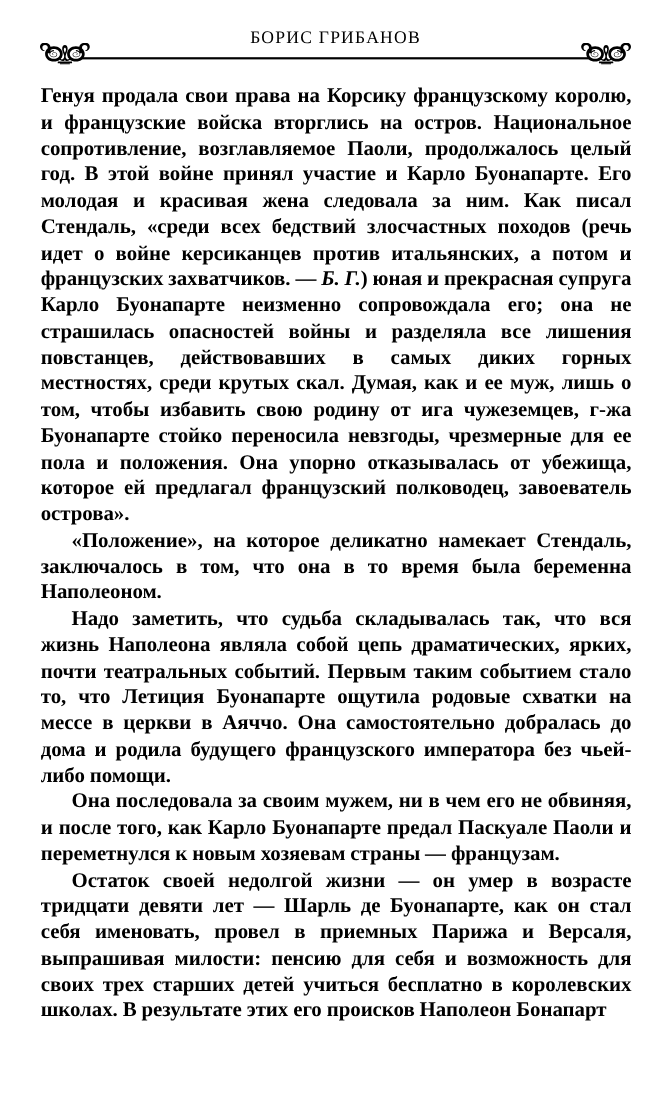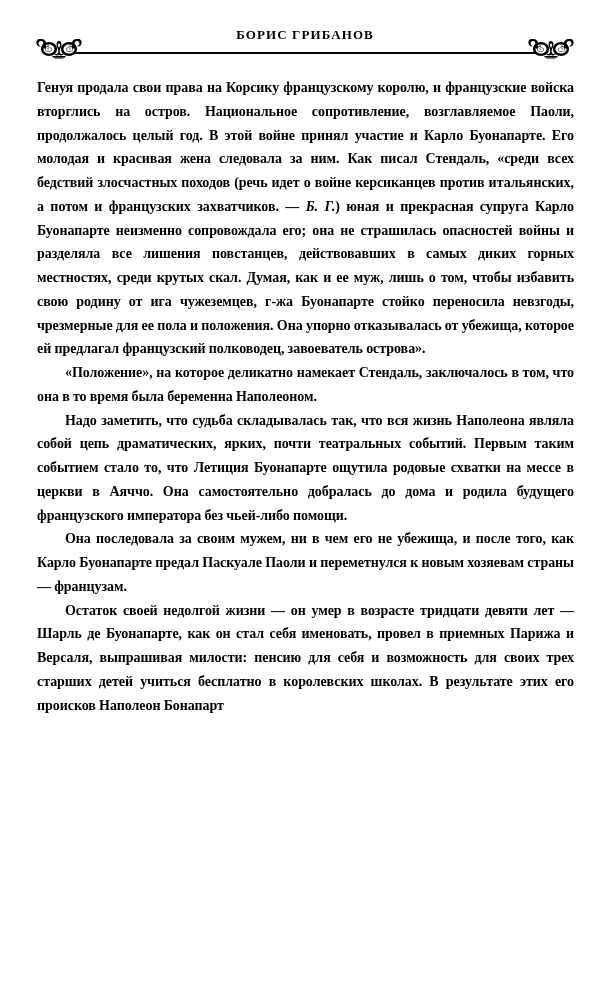--- a/index.html
+++ b/index.html
@@ -32,22 +32,22 @@
     top: 26px;
     height: 34px;
   }
 
   .head-title {
     position: absolute;
     left: 0;
     right: 0;
     top: 0;
     text-align: center;
-    font-size: 13px;
-    font-weight: 700;
+    font-size: 16px;
+    font-weight: 400;
     letter-spacing: 1.1px;
     line-height: 18px;
     white-space: nowrap;
   }
 
   .head-rule {
     position: absolute;
     left: 38px;
     right: 38px;
     top: 26px;
@@ -69,21 +69,21 @@
   
   .text-block {
     position: absolute;
     left: 37px;
     top: 76px;
     width: 537px;
   }
 
   p.para {
     margin: 0;
-    font-size: 14px;
+    font-size: 19px;
     font-weight: 700;
     line-height: 23.75px;
     text-align: justify;
     text-justify: inter-word;
     text-indent: 28px;
     word-spacing: -0.2px;
     letter-spacing: -0.05px;
     hyphens: manual;
   }
   p.para.no-indent { text-indent: 0; }
@@ -152,18 +152,18 @@
           <path d="M37 47 l18 0 l0 2 l-18 0 z"></path>
         </g>
       </svg>
     </div>
   </div>
 
   <div class="text-block" id="text-block">
       <p class="para no-indent"><span>Генуя продала свои права на Корсику французскому королю, и французские войска вторглись на остров. Национальное сопротивление, возглавляемое Паоли, продолжалось целый год. В этой войне принял участие и Карло Буонапарте. Его молодая и красивая жена следовала за ним. Как писал Стендаль, «среди всех бедствий злосчастных походов (речь идет о войне керсиканцев против итальянских, а потом и французских захватчиков. — </span><i>Б. Г.</i><span>) юная и прекрасная супруга Карло Буонапарте неизменно сопровождала его; она не страшилась опасностей войны и разделяла все лишения повстанцев, действовавших в самых диких горных местностях, среди крутых скал. Думая, как и ее муж, лишь о том, чтобы избавить свою родину от ига чужеземцев, г-жа Буонапарте стойко переносила невзгоды, чрезмерные для ее пола и положения. Она упорно отказывалась от убежища, которое ей предлагал французский полководец, завоеватель острова».</span></p>
       <p class="para"><span>«Положение», на которое деликатно намекает Стендаль, заключалось в том, что она в то время была беременна Наполеоном.</span></p>
       <p class="para"><span>Надо заметить, что судьба складывалась так, что вся жизнь Наполеона являла собой цепь драматических, ярких, почти театральных событий. Первым таким событием стало то, что Летиция Буонапарте ощутила родовые схватки на мессе в церкви в Аяччо. Она самостоятельно добралась до дома и родила будущего французского императора без чьей-либо помощи.</span></p>
-      <p class="para"><span>Она последовала за своим мужем, ни в чем его не убежища, и после того, как Карло Буонапарте предал Паскуале Паоли и переметнулся к новым хозяевам страны — французам.</span></p>
+      <p class="para"><span>Она последовала за своим мужем, ни в чем его не обвиняя, и после того, как Карло Буонапарте предал Паскуале Паоли и переметнулся к новым хозяевам страны — французам.</span></p>
       <p class="para"><span>Остаток своей недолгой жизни — он умер в возрасте тридцати девяти лет — Шарль де Буонапарте, как он стал себя именовать, провел в приемных Парижа и Версаля, выпрашивая милости: пенсию для себя и возможность для своих трех старших детей учиться бесплатно в королевских школах. В результате этих его происков Наполеон Бонапарт</span></p>
     </div>
 
 
 </div>
 
 </body></html>

